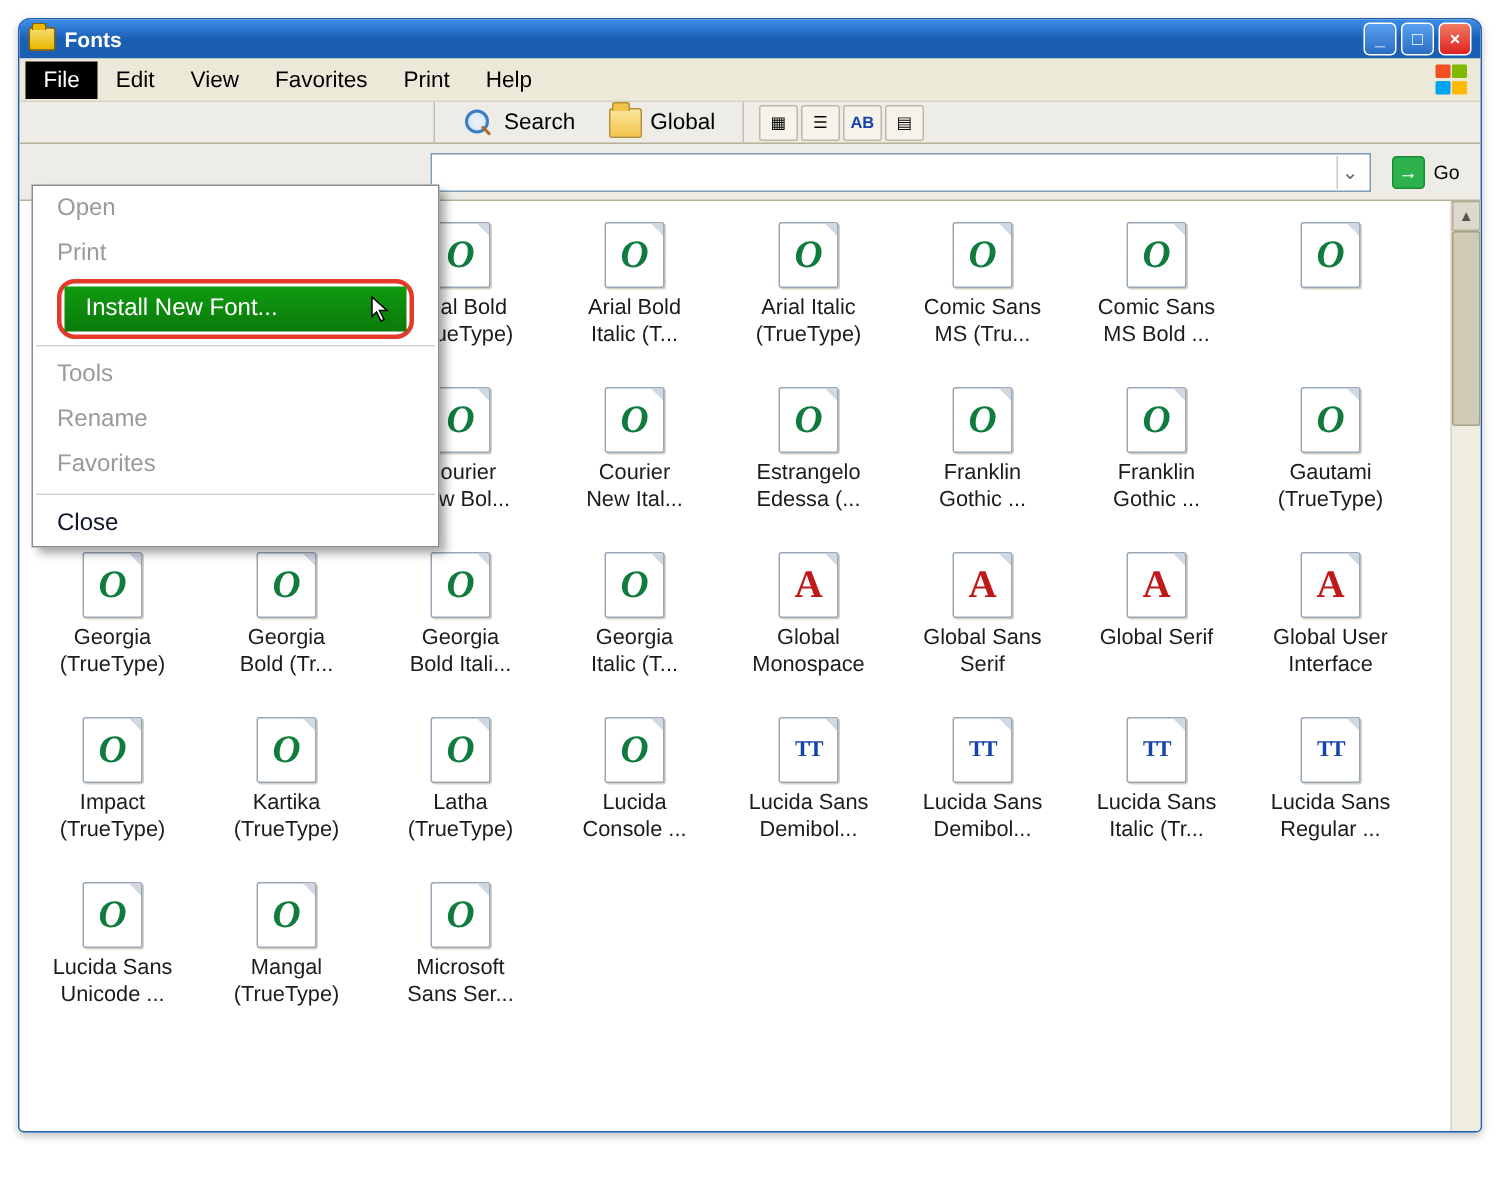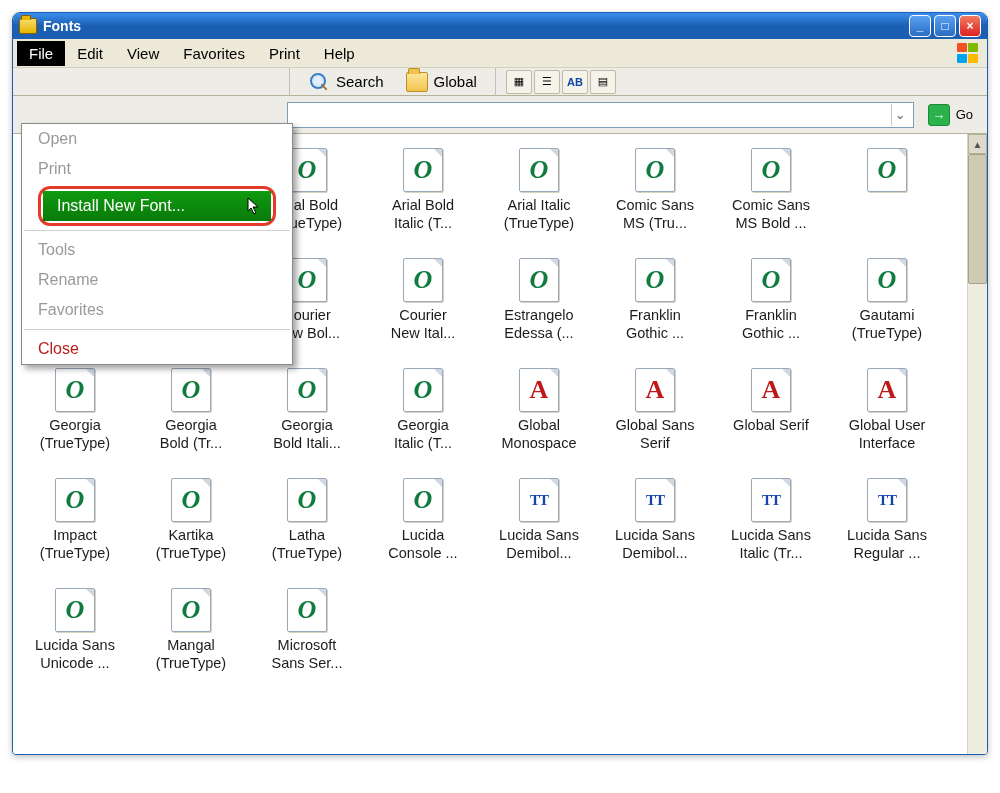--- a/index.html
+++ b/index.html
@@ -211,21 +211,21 @@
     border:1px solid #8a8a8a;
     box-shadow: 4px 4px 6px rgba(0,0,0,0.35);
     z-index:30;
   }
   .drop-item{
     padding:6px 16px;
     font-size:16px;
     color:#9a9a9a;
     cursor:default;
   }
-  .drop-item.enabled{ color:#b91c1c; }
+  .drop-item.enabled{ color:#0f172a; }
   .drop-sep{
     border-top:1px solid #cfcfcf; margin:4px 2px;
   }
   .highlight-wrap{
     margin:2px 16px;
     border:3px solid #e33b2a;
     border-radius:12px;
     padding:2px;
   }
   .drop-item.highlighted{

